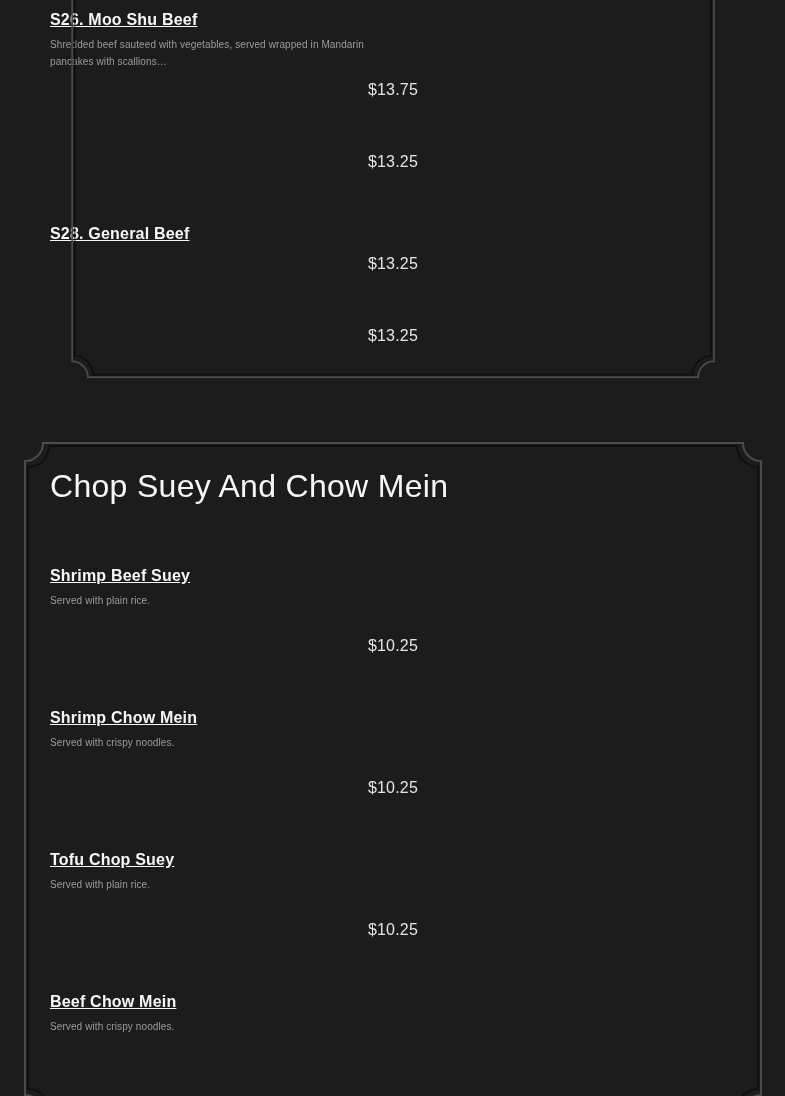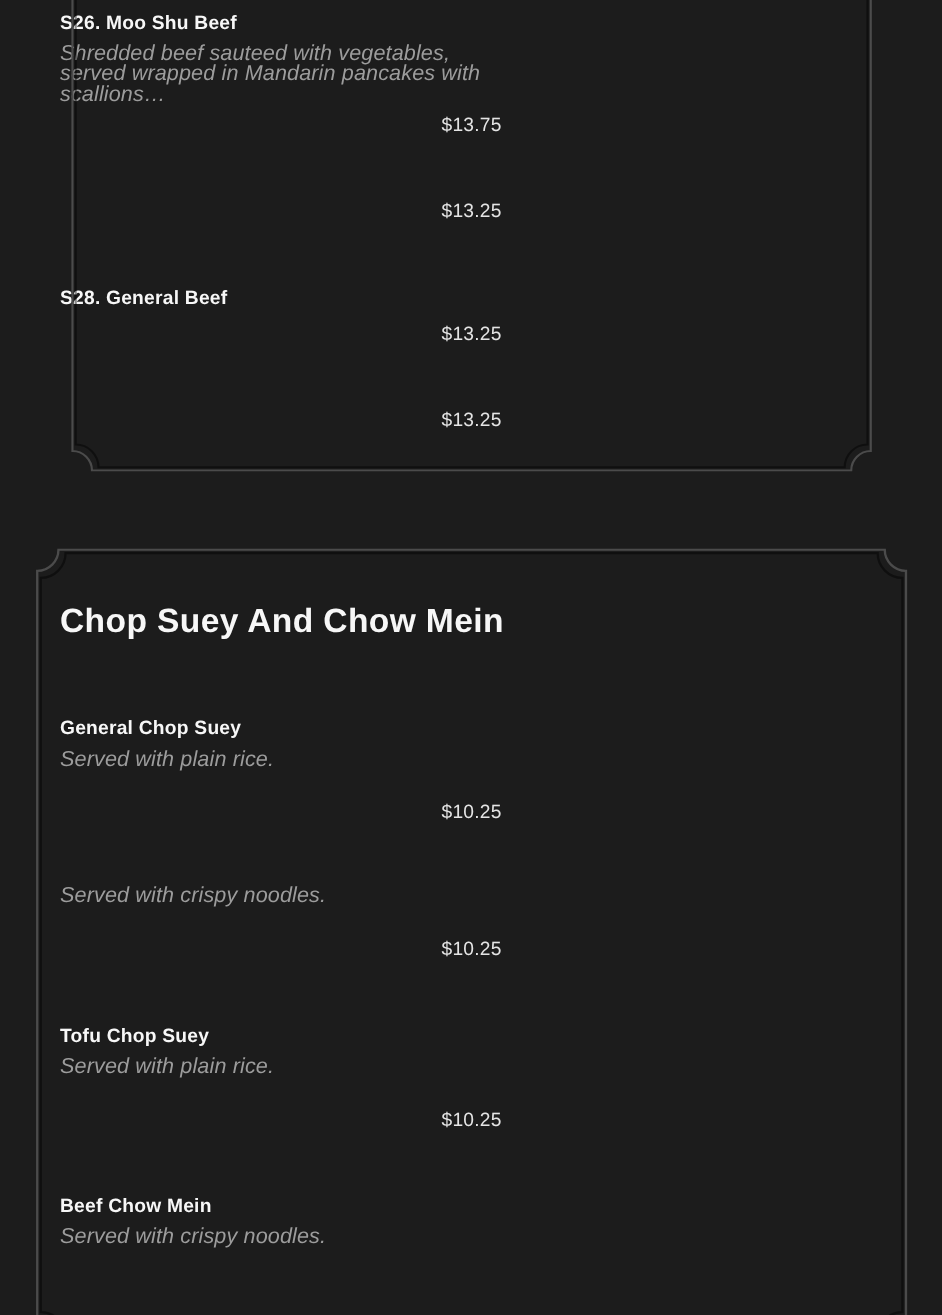--- a/index.html
+++ b/index.html
@@ -33,50 +33,50 @@
     padding-bottom: 60px;
   }
   .border-svg {
     position: absolute;
     left: 0; top: 0;
     width: 100%;
     height: 100%;
     pointer-events: none;
   }
   .section-title {
-    margin: 17px 0 60px 0;
-    font-size: 28px;
-    font-weight: 700;
+    margin: 0 0 60px 0;
+    font-size: 32px;
+    font-weight: 400;
     line-height: 36px;
     letter-spacing: 0.3px;
     color: var(--title-color, #f7f7f7);
   }
   .menu-item {
     margin: 0 0 48px 0;
     cursor: pointer;
   }
   .menu-item:last-child { margin-bottom: 0; }
   .item-name {
     margin: 0;
     font-size: 16px;
     font-weight: 700;
     line-height: 24px;
     letter-spacing: 0.2px;
     color: var(--title-color, #f7f7f7);
+    text-decoration: underline;
   }
   .item-desc {
     margin: 4px 0 0 0;
     max-width: 352px;
     min-height: 36px;
-    font-size: 18px;
+    font-size: 10px;
     font-weight: 400;
     line-height: 17px;
     letter-spacing: 0.1px;
     color: var(--desc-color, #9c9c9c);
-    font-style: italic;
   }
   .item-price {
     margin-top: 6px;
     font-size: 16px;
     font-weight: 500;
     line-height: 24px;
     letter-spacing: 0.2px;
     color: var(--price-color, #e4e4e4);
     text-align: center;
   }
@@ -117,26 +117,27 @@
   </section>
 
   <section class="menu-card card-2">
       <svg viewBox="0 0 738 672" class="border-svg">
         <path d="M 25 4 L 713 4 A 21 21 0 0 0 734 25 L 734 647 A 21 21 0 0 0 713 668 L 25 668 A 21 21 0 0 0 4 647 L 4 25 A 21 21 0 0 0 25 4 Z" fill="none" stroke="rgba(0,0,0,0.45)" stroke-width="2"></path>
         <path d="M 19 1 L 719 1 A 18 18 0 0 0 737 19 L 737 653 A 18 18 0 0 0 719 671 L 19 671 A 18 18 0 0 0 1 653 L 1 19 A 18 18 0 0 0 19 1 Z" fill="none" stroke="#4b4b4b" stroke-width="2"></path>
       </svg>
     <h2 class="section-title">Chop Suey And Chow Mein</h2>
     <div class="items">
   <div class="menu-item">
-    <h3 class="item-name">General Chop Suey</h3>
+    <h3 class="item-name">Shrimp Beef Suey</h3>
     <p class="item-desc">Served with plain rice.</p>
     <div class="item-price">$10.25</div>
   </div>
 
   <div class="menu-item">
+    <h3 class="item-name">Shrimp Chow Mein</h3>
     <p class="item-desc">Served with crispy noodles.</p>
     <div class="item-price">$10.25</div>
   </div>
 
   <div class="menu-item">
     <h3 class="item-name">Tofu Chop Suey</h3>
     <p class="item-desc">Served with plain rice.</p>
     <div class="item-price">$10.25</div>
   </div>
 

